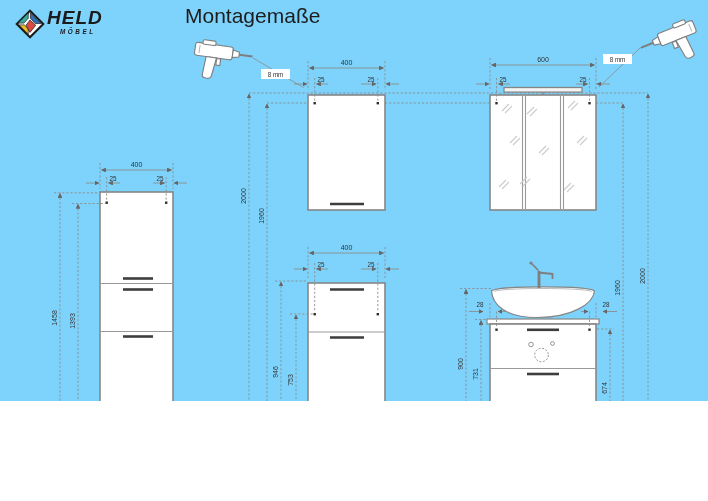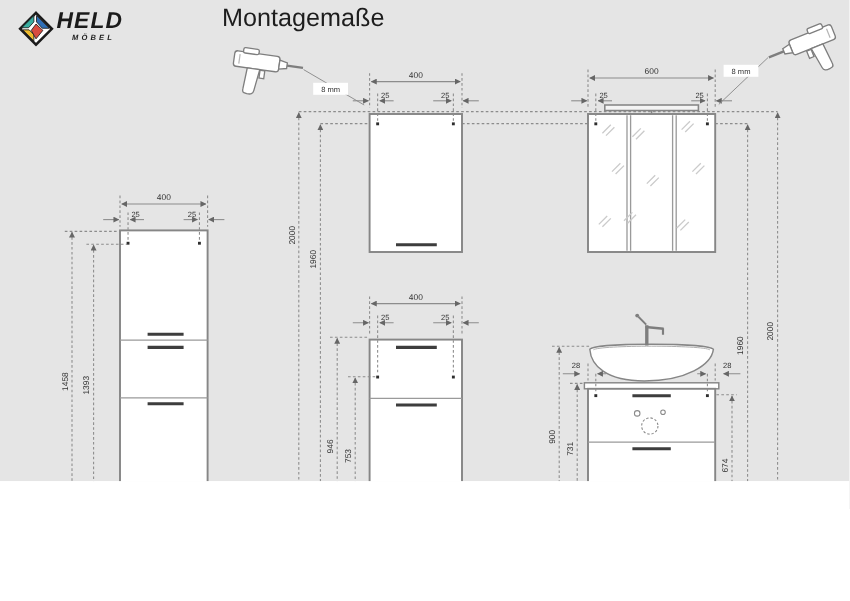--- a/index.html
+++ b/index.html
@@ -1,16 +1,16 @@
 <!DOCTYPE html>
 <html><head>
 <meta charset="utf-8">
 <style>
   html,body{margin:0;padding:0;background:#fff;}
-  .canvas{position:relative;width:708px;height:401px;background:#e5e5e5;overflow:hidden;
+  .canvas{position:relative;width:708px;height:401px;background:#7dd3fc;overflow:hidden;
           font-family:"Liberation Sans",sans-serif;}
   .logo{position:absolute;left:15px;top:8px;display:flex;align-items:flex-start;}
   .logo-mark{width:30px;height:30px;margin-top:1px;}
   .logo-textwrap{margin-left:2px;}
   .logo-brand{font-size:19px;font-weight:bold;font-style:italic;color:#1b1b1b;letter-spacing:1px;line-height:1.1;}
   .logo-sub{font-size:6.3px;font-weight:bold;font-style:italic;color:#1b1b1b;letter-spacing:2.6px;padding-left:13px;margin-top:-1px;}
   .title{position:absolute;left:185px;top:4px;font-size:21px;color:#1d1d1d;}
   .footer{position:absolute;left:-2px;top:470px;font-size:7px;color:#222;white-space:nowrap;}
   .bottomband{position:absolute;left:0;top:492px;width:708px;height:9px;background:#e4e4e4;}
   svg text{font-family:"Liberation Sans",sans-serif;}

